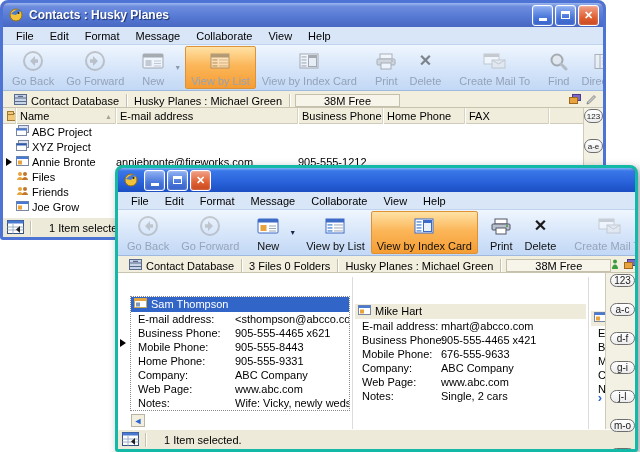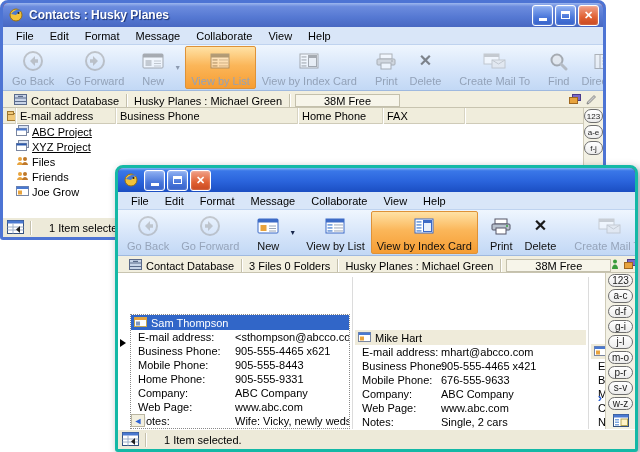--- a/index.html
+++ b/index.html
@@ -49,36 +49,36 @@
   .bmain{display:flex;height:109px;background:#fff}
   .btable{flex:1;display:flex;flex-direction:column;overflow:hidden}
   .bgrid{display:grid;grid-template-columns:13px 100px 182px 85px 82px 84px 36px}
   .colhead{height:16px;background:#F0EDDC;border-bottom:1px solid #CFCBB8;align-items:center}
   .hcell{height:16px;display:flex;align-items:center;padding-left:4px;border-right:1px solid #D8D4C2;box-shadow:1px 0 0 #fff;overflow:hidden}
   .sortico{margin-left:auto;margin-right:3px;font-size:7px;color:#A8A494}
   .list{flex:1;background:#fff}
   .lrow{height:15px;align-items:center}
   .lrow .ncell{display:flex;align-items:center;gap:3px;overflow:hidden;white-space:nowrap}
   .lrow .cell{overflow:hidden;white-space:nowrap}
-  .link{text-decoration:underline}
+  .link{}
   .mark{width:0;height:0;border-left:6px solid #000;border-top:4px solid transparent;border-bottom:4px solid transparent;margin-left:3px}
 
-  .astrip{background:#F3F1E4;border-left:1px solid #CFCBB8;display:flex;flex-direction:column;align-items:center;gap:2px;padding-top:1px}
+  .astrip{background:#F3F1E4;border-left:1px solid #CFCBB8;display:flex;flex-direction:column;align-items:flex-end;gap:16px;padding-top:1px}
   .astrip-b{width:20px}
   .astrip-f{width:30px}
   .abtn{border:1px solid #6E6E6E;border-radius:7px;background:linear-gradient(180deg,#FFF,#ECECEC);display:flex;align-items:center;justify-content:center;color:#222}
   .astrip-b .abtn{width:19px;height:14px;font-size:8px}
   .astrip-f .abtn{width:25px;height:14px;font-size:10px}
 
   .statusbar{height:20px;background:#EDEAD9;border-top:1px solid #FFF;display:flex;align-items:center;gap:6px;padding:0 4px}
   .ssep{width:1px;height:14px;background:#C4C0AC;box-shadow:1px 0 0 #fff}
   .stext{padding-left:12px}
 
   .cardregion{height:156px;display:flex;background:#fff}
-  .cardwrap{flex:1;position:relative;display:flex;align-items:flex-end;padding:4px 0 0 12px;overflow:hidden}
+  .cardwrap{flex:1;position:relative;display:flex;align-items:center;padding:4px 0 0 12px;overflow:hidden}
   .card{display:flex;flex-direction:column;background:#fff;flex-shrink:0}
   .card.selected{border:1px dotted #888}
   .c1{width:220px}
   .c2{width:231px}
   .c3{width:200px}
   .vdiv{width:1px;background:#DCDCDC;align-self:stretch;margin:0 2px;flex-shrink:0}
   .chead{height:15px;display:flex;align-items:center;gap:4px;padding:0 3px;background:#EFEBDA;white-space:nowrap;overflow:hidden}
   .card.selected .chead{background:#3166C8;color:#fff}
   .crow{height:14px;display:flex;align-items:center;white-space:nowrap;overflow:hidden}
   .clabel{flex-shrink:0;padding-left:7px}
@@ -280,20 +280,24 @@
 
     <div class="bmain">
       <div class="btable">
         <div class="bgrid colhead">
           <span class="hcell">
               <svg width="12" height="10">
                 <rect x="0.5" y="2.5" width="11" height="7" fill="#F0C878" stroke="#A07830"></rect>
                 <rect x="0.5" y="0.5" width="6" height="3" fill="#F0C878" stroke="#A07830"></rect>
               </svg>
             </span>
+          <span class="hcell">
+              <span>Name</span>
+              <span class="sortico">▲</span>
+            </span>
           <span class="hcell">E-mail address</span>
           <span class="hcell">Business Phone</span>
           <span class="hcell">Home Phone</span>
           <span class="hcell">FAX</span>
         </div>
         <div class="list">
           <div class="bgrid lrow">
             <span></span>
             <span class="ncell">
                 <span><svg width="13" height="11">
@@ -314,20 +318,36 @@
             <span class="ncell">
                 <span><svg width="13" height="11">
                     <rect x="2.5" y="0.5" width="10" height="7" fill="#D8E2F2" stroke="#7A86A0"></rect>
                     <rect x="0.5" y="3.5" width="10" height="7" fill="#fff" stroke="#7A86A0"></rect>
                     <rect x="0.5" y="3.5" width="10" height="2" fill="#2A5AB0"></rect>
                   </svg></span>
                 <span class="link">XYZ Project</span>
               </span>
             <span class="cell"></span>
               <span class="cell"></span>
+              <span></span>
+              <span></span>
+              <span></span>
+          </div>
+          <div class="bgrid lrow">
+            <span class="mark"></span>
+            <span class="ncell">
+                <span><svg width="13" height="10">
+                    <rect x="0.5" y="0.5" width="12" height="9" fill="#fff" stroke="#7A86A0"></rect>
+                    <rect x="0.5" y="0.5" width="12" height="2.5" fill="#4A79D0"></rect>
+                    <rect x="2" y="4.5" width="4" height="4" fill="#E8A33D"></rect>
+                  </svg></span>
+                <span>Annie Bronte</span>
+              </span>
+            <span class="cell">anniebronte@fireworks.com</span>
+              <span class="cell">905-555-1212</span>
               <span></span>
               <span></span>
               <span></span>
           </div>
           <div class="bgrid lrow">
             <span></span>
             <span class="ncell">
                 <span><svg width="13" height="10">
                     <circle cx="4" cy="3" r="2" fill="#E8A33D"></circle>
                     <circle cx="9" cy="3" r="2" fill="#C07828"></circle>

